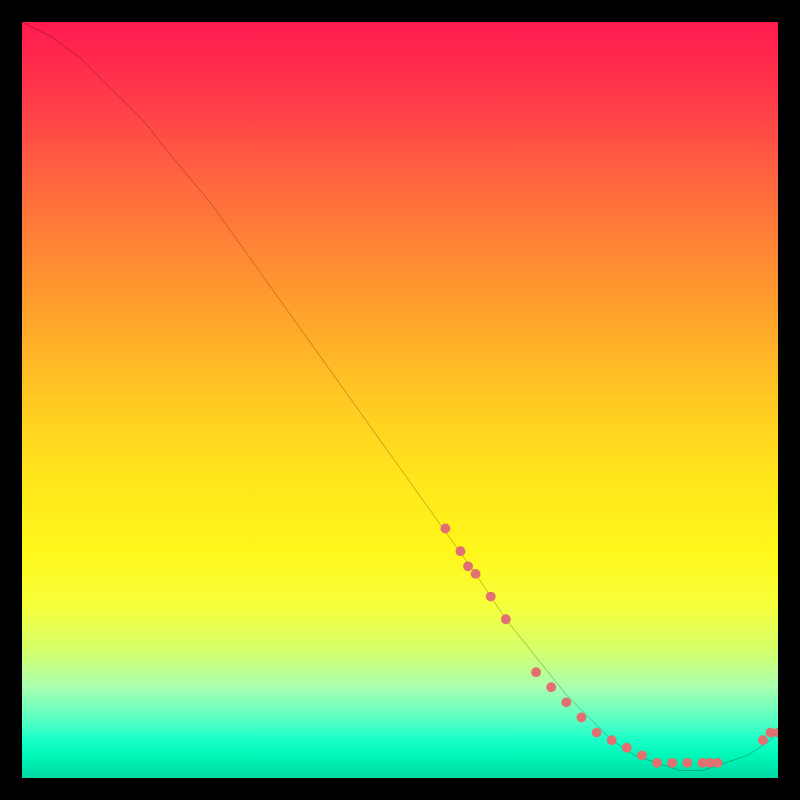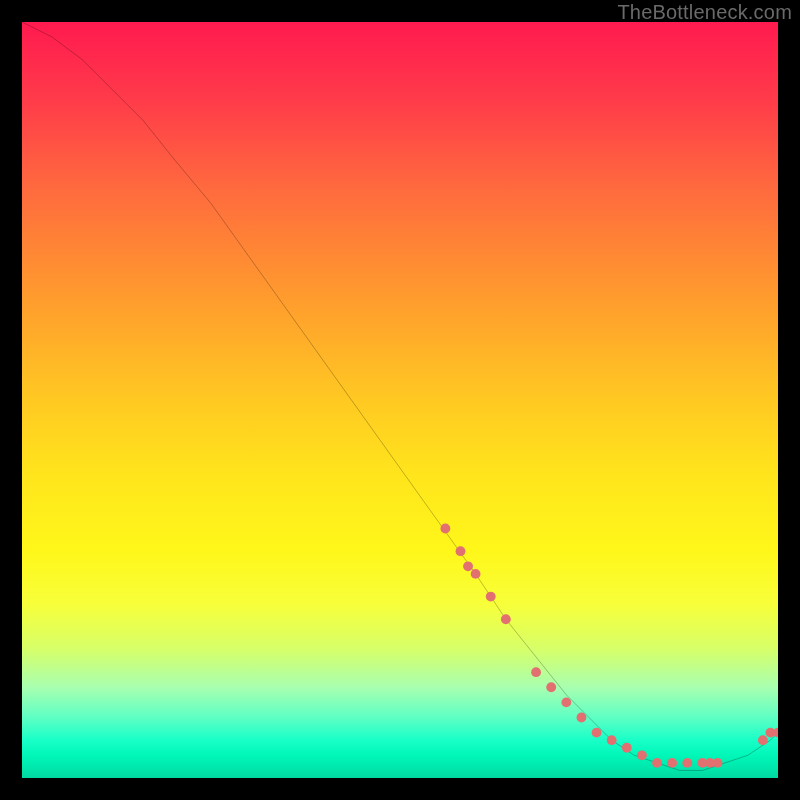--- a/index.html
+++ b/index.html
@@ -77,14 +77,13 @@
           <circle cx="88" cy="98" r="0.65" fill="#e37070"></circle>
           <circle cx="90" cy="98" r="0.65" fill="#e37070"></circle>
           <circle cx="91" cy="98" r="0.65" fill="#e37070"></circle>
           <circle cx="92" cy="98" r="0.65" fill="#e37070"></circle>
           <circle cx="98" cy="95" r="0.65" fill="#e37070"></circle>
           <circle cx="99" cy="94" r="0.65" fill="#e37070"></circle>
           <circle cx="100" cy="94" r="0.65" fill="#e37070"></circle>
         </g>
     </svg>
   </div>
-  <div class="watermark">TheBottleneck.com</div>
 </div>
 
 </body></html>

